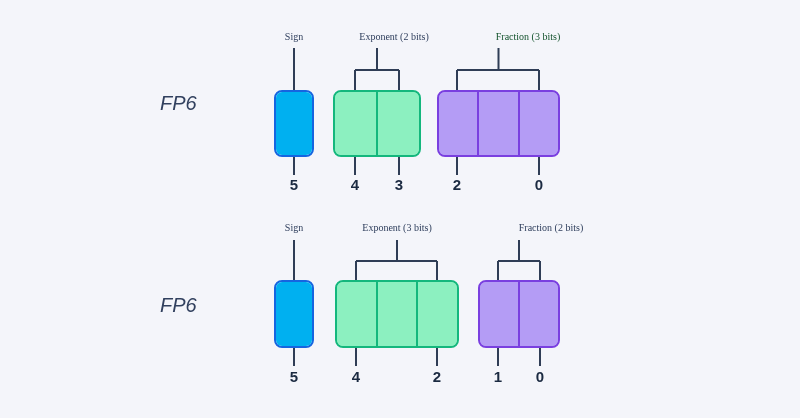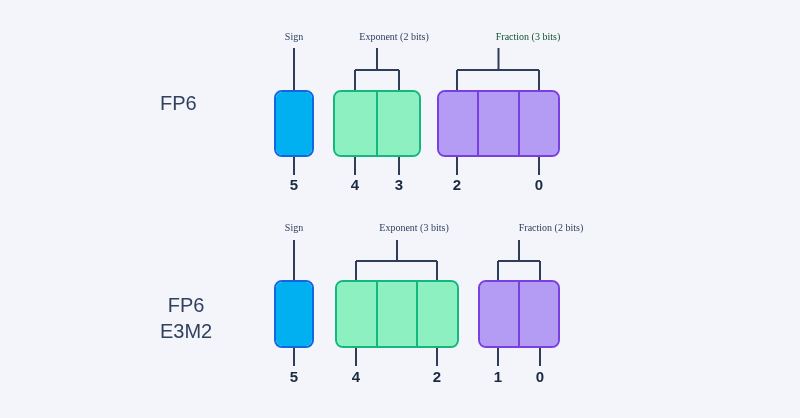--- a/index.html
+++ b/index.html
@@ -19,21 +19,22 @@
     height: 418px;
     background: #f4f5fa;
   }
   .row-label {
     position: absolute;
     color: #31405e;
     font-size: 20px;
     line-height: 26px;
     font-family: "Liberation Sans", sans-serif;
     white-space: pre;
-    text-align: center;
+    text-align: left;
+    font-style: italic;
   }
   .field-label {
     position: absolute;
     color: #31405e;
     font-size: 10px;
     font-family: Liberation Serif, serif;
     white-space: nowrap;
     transform: translateX(-50%);
   }
   .bit-number {
@@ -114,27 +115,27 @@
       <div class="bit-number" style="left: 355px; top: 176px; color: rgb(27, 42, 65);">4</div>
       <div class="bit-number" style="left: 399px; top: 176px; color: rgb(27, 42, 65);">3</div>
       <div class="field-label" style="left: 528px; top: 31px; color: #14532d;">Fraction (3 bits)</div>
       <div class="block" style="left: 437px; top: 90px; width: 123px; height: 67px; background: rgb(180, 156, 245); border: 2px solid rgb(122, 63, 224);">
         <div class="cell" style="flex: 1 1 0px; background: rgb(180, 156, 245);"></div>
         <div class="cell" style="flex: 1 1 0px; background: rgb(180, 156, 245); border-left: 2px solid rgb(122, 63, 224);"></div>
         <div class="cell" style="flex: 1 1 0px; background: rgb(180, 156, 245); border-left: 2px solid rgb(122, 63, 224);"></div>
       </div>
       <div class="bit-number" style="left: 457px; top: 176px; color: rgb(27, 42, 65);">2</div>
       <div class="bit-number" style="left: 539px; top: 176px; color: rgb(27, 42, 65);">0</div>
-      <div class="row-label" style="left: 160px; top: 292px; color: rgb(49, 64, 94);"><div>FP6</div><div>E3M2</div></div>
+      <div class="row-label" style="left: 160px; top: 292px; color: rgb(49, 64, 94);"><div>FP6</div></div>
       <div class="field-label" style="left: 294px; top: 222px; color: rgb(49, 64, 94);">Sign</div>
       <div class="block" style="left: 274px; top: 280px; width: 40px; height: 68px; background: rgb(0, 176, 240); border: 2px solid rgb(21, 101, 224);">
         <div class="cell" style="flex: 1 1 0px; background: rgb(0, 176, 240);"></div>
       </div>
       <div class="bit-number" style="left: 294px; top: 368px; color: rgb(27, 42, 65);">5</div>
-      <div class="field-label" style="left: 414px; top: 222px; color: rgb(49, 64, 94);">Exponent (3 bits)</div>
+      <div class="field-label" style="left: 397px; top: 222px; color: rgb(49, 64, 94);">Exponent (3 bits)</div>
       <div class="block" style="left: 335px; top: 280px; width: 124px; height: 68px; background: rgb(140, 240, 192); border: 2px solid rgb(20, 183, 125);">
         <div class="cell" style="flex: 1 1 0px; background: rgb(140, 240, 192);"></div>
         <div class="cell" style="flex: 1 1 0px; background: rgb(140, 240, 192); border-left: 2px solid rgb(20, 183, 125);"></div>
         <div class="cell" style="flex: 1 1 0px; background: rgb(140, 240, 192); border-left: 2px solid rgb(20, 183, 125);"></div>
       </div>
       <div class="bit-number" style="left: 356px; top: 368px; color: rgb(27, 42, 65);">4</div>
       <div class="bit-number" style="left: 437px; top: 368px; color: rgb(27, 42, 65);">2</div>
       <div class="field-label" style="left: 519px; top: 222px; color: rgb(49, 64, 94); margin-left: 32px;">Fraction (2 bits)</div>
       <div class="block" style="left: 478px; top: 280px; width: 82px; height: 68px; background: rgb(180, 156, 245); border: 2px solid rgb(122, 63, 224);">
         <div class="cell" style="flex: 1 1 0px; background: rgb(180, 156, 245);"></div>

